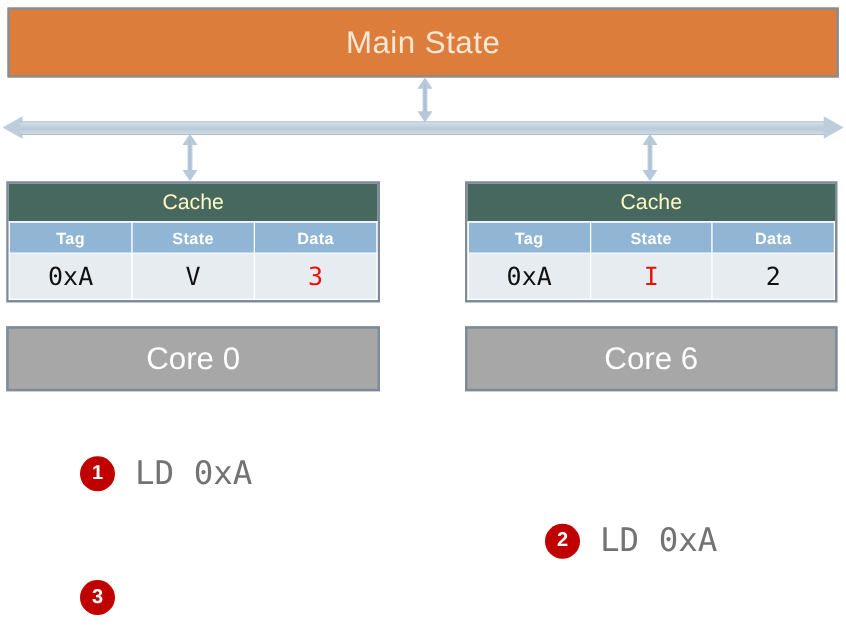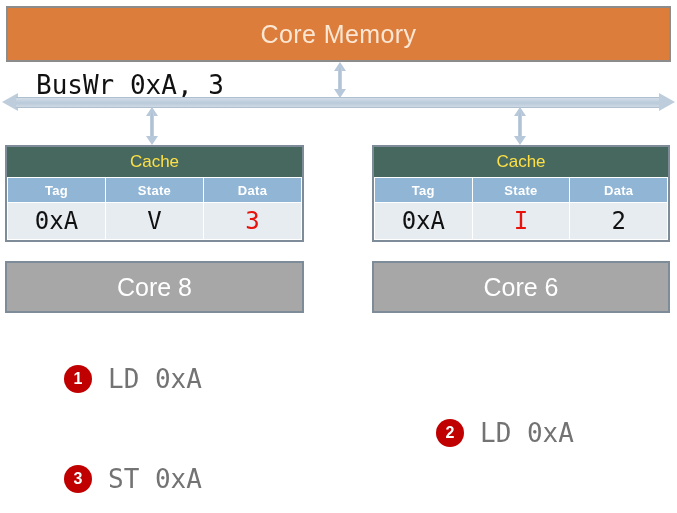--- a/index.html
+++ b/index.html
@@ -112,21 +112,21 @@
   
   .cache {
     position: absolute;
     box-sizing: border-box;
     border: 2px solid #7E8C99;
     background: #ffffff;
   }
   .cache-title {
     height: 30px;
     background: #46685E;
-    color: #fde047;
+    color: #fef9c3;
     display: flex;
     align-items: center;
     justify-content: center;
     font-size: 17px;
   }
   .cache-table {
     width: 100%;
     border-collapse: collapse;
     table-layout: fixed;
     border-radius: 13px;
@@ -139,21 +139,21 @@
     height: 22px;
     border: 1px solid #ffffff;
     letter-spacing: 0.3px;
   }
   .cache-table td {
     background: #E7ECF1;
     height: 34px;
     border: 1px solid #ffffff;
     text-align: center;
     font-family: "DejaVu Sans Mono", "Liberation Mono", monospace;
-    font-size: 24px;
+    font-size: 20px;
     color: #111111;
   }
   .cache-table td.hl {
     color: #E8120C;
   }
 
   .cache-0 { left: 5px;   top: 145px; width: 299px; }
   .cache-1 { left: 372px; top: 145px; width: 298px; }
 
   
@@ -202,30 +202,29 @@
   .step-1 { left: 64px;  top: 364px; }
   .step-2 { left: 436px; top: 418px; }
   .step-3 { left: 64px;  top: 464px; }
 </style>
 </head>
 <body>
 
 <div id="canvas">
 
   <div class="main-memory">
-    <span>Core Memory</span>
+    <span>Main State</span>
   </div>
 
   <div class="vconn vconn-mem">
     <span class="head up"></span>
     <span class="shaft"></span>
     <span class="head down"></span>
   </div>
 
-  <div class="bus-label">BusWr 0xA, 3</div>
 
   <div class="bus-arrow left"></div>
   <div class="bus-line"></div>
   <div class="bus-arrow right"></div>
 
   <div class="vconn vconn-c0">
     <span class="head up"></span>
     <span class="shaft"></span>
     <span class="head down"></span>
   </div>
@@ -270,34 +269,33 @@
       <tr>
         <td>0xA</td>
         <td class="hl">I</td>
         <td>2</td>
       </tr>
     </tbody>
       </table>
   </div>
 
   <div class="core core-0">
-    <span>Core 8</span>
+    <span>Core 0</span>
   </div>
   <div class="core core-1">
     <span>Core 6</span>
   </div>
 
   <div class="step step-1">
     <span class="step-badge">1</span>
     <span class="step-text">LD 0xA</span>
   </div>
 
   <div class="step step-2">
     <span class="step-badge">2</span>
     <span class="step-text">LD 0xA</span>
   </div>
 
   <div class="step step-3">
     <span class="step-badge">3</span>
-    <span class="step-text">ST 0xA</span>
   </div>
 
 </div>
 
 </body></html>

